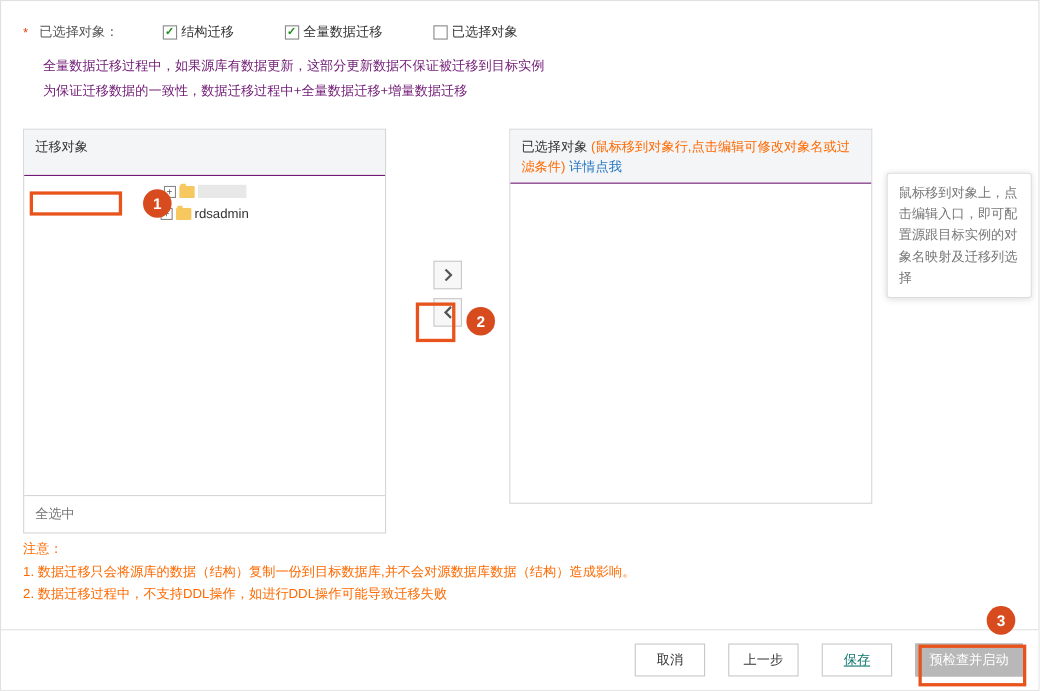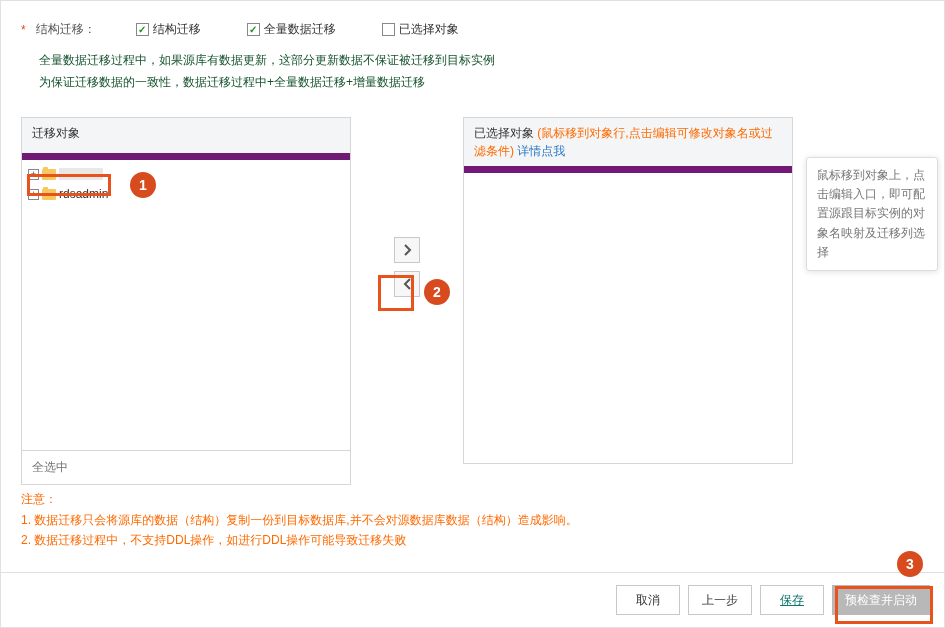--- a/index.html
+++ b/index.html
@@ -41,58 +41,59 @@
     display: inline-flex;
     align-items: center;
     justify-content: center;
     font-size: 10px;
     line-height: 1;
     margin-right: 4px;
     background: #fff;
   }
   .cb.checked::before { content: "✓"; color: #1a8f1a; font-weight: bold; }
   .description {
-    color: #14532d;
+    color: #701a75;
     line-height: 1.8;
     padding-left: 18px;
     margin-top: 6px;
   }
   .transfer-panel {
     display: flex;
     padding: 14px 20px 4px 20px;
     align-items: flex-start;
     position: relative;
   }
   .list-box {
     width: 330px;
     border: 1px solid #d6d6d6;
     display: flex;
     flex-direction: column;
     background: #fff;
   }
   .list-header {
     background: #f4f5f7;
-    border-bottom: 7px solid #701a75;
+    border-bottom: 1px solid #701a75;
     padding: 6px 10px;
     color: #333;
     min-height: 42px;
     line-height: 1.5;
   }
   .list-header .orange { color: #ff6a00; }
   .list-header .link { color: #2676c3; cursor: pointer; }
   .list-body {
     height: 290px;
     padding: 4px 6px;
     overflow: auto;
   }
   .tree-item {
     display: flex;
     align-items: center;
     height: 20px;
     gap: 3px;
+    justify-content: center;
   }
   .tree-toggle {
     width: 11px; height: 11px;
     border: 1px solid #888;
     display: inline-flex; align-items: center; justify-content: center;
     font-size: 9px; line-height: 1; color: #555;
   }
   .tree-toggle::before { content: "+"; }
   .folder-icon {
     width: 14px; height: 11px;
@@ -178,21 +179,21 @@
   }
   .footer-bar {
     position: absolute;
     bottom: 0;
     left: 0;
     right: 0;
     border-top: 1px solid #e0e0e0;
     padding: 12px 14px;
     display: flex;
     justify-content: flex-end;
-    gap: 8px;
+    gap: 21px;
     background: #fff;
   }
   .btn {
     min-width: 64px;
     height: 30px;
     padding: 0 12px;
     border: 1px solid #c8c8c8;
     background: #fff;
     cursor: pointer;
     display: inline-flex;
@@ -213,21 +214,21 @@
   }
 </style>
 </head>
 <body>
 
 <div class="page">
 
   <div class="top-section">
     <div class="row-type">
       <span class="required-star">*</span>
-      <span class="label-type">结构迁移：</span>
+      <span class="label-type">已选择对象：</span>
 
       <label class="checkbox-wrap">
         <span class="cb checked"></span>
         <span>结构迁移</span>
       </label>
       <label class="checkbox-wrap">
         <span class="cb checked"></span>
         <span>全量数据迁移</span>
       </label>
       <label class="checkbox-wrap">

